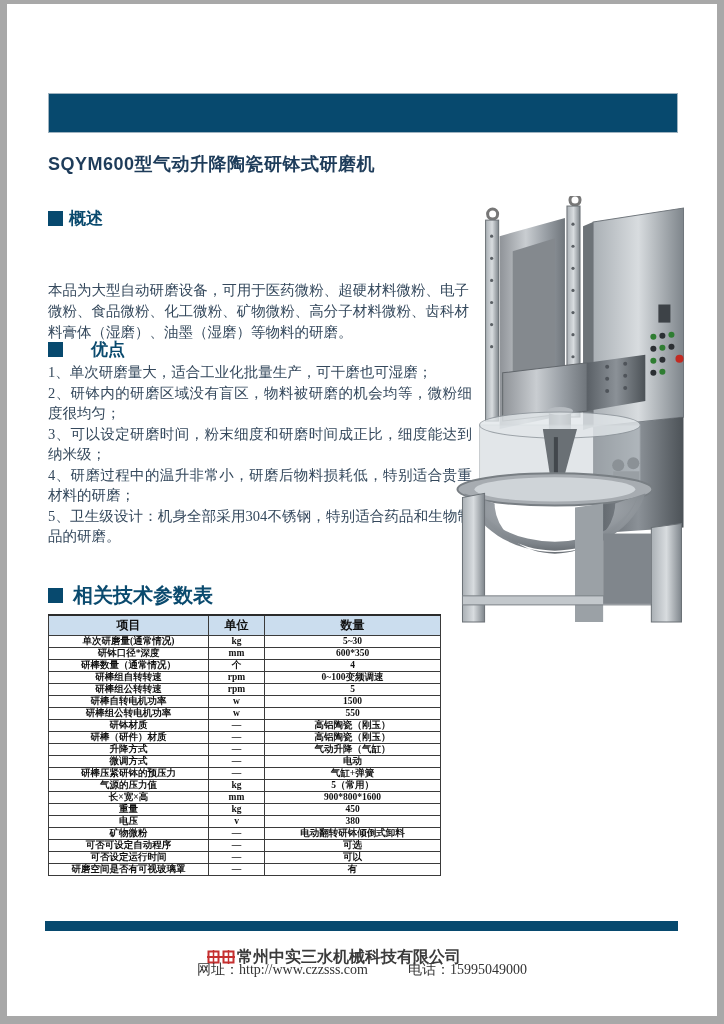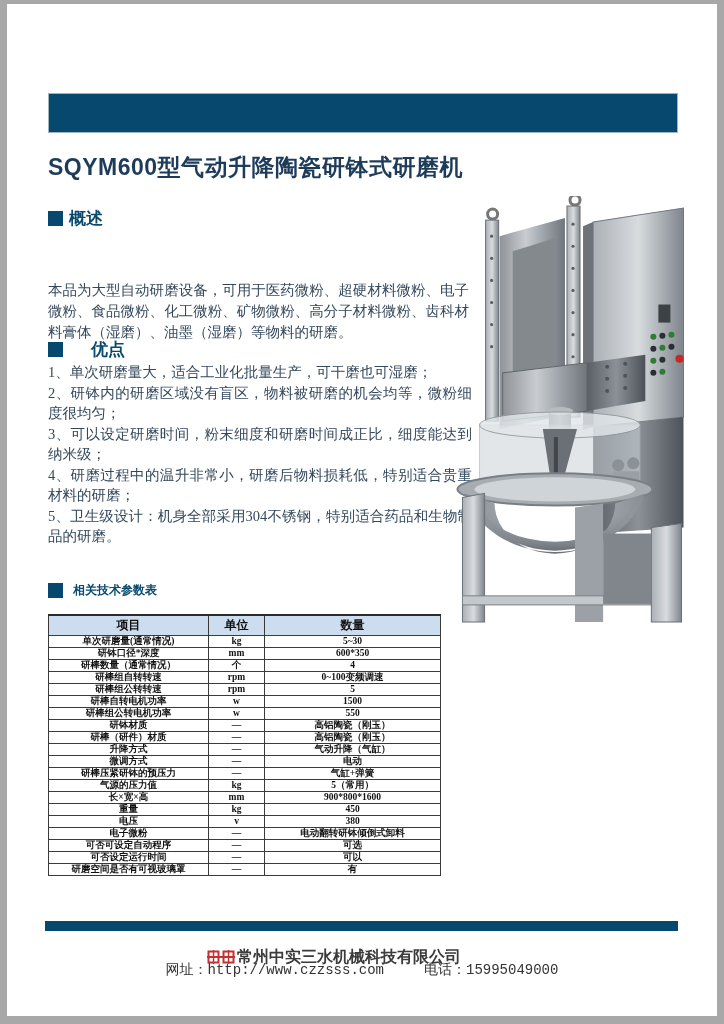--- a/index.html
+++ b/index.html
@@ -14,34 +14,34 @@
     position:absolute; left:7px; top:4px; width:710px; height:1012px;
     background:#ffffff;
   }
   .topbar {
     position:absolute; left:41px; top:89px; width:630px; height:40px;
     background:#07496E; border:1px solid #9fb3c0;
   }
   .doc-title {
     position:absolute; left:41px; top:148px; width:620px;
     font-family:"Liberation Sans","DejaVu Sans",sans-serif;
-    font-weight:bold; font-size:23px; color:#1E3C5A; letter-spacing:0.5px;
+    font-weight:bold; font-size:18px; color:#1E3C5A; letter-spacing:0.5px;
   }
   .sec-head {
     position:absolute; left:41px;
     font-family:"Liberation Sans","DejaVu Sans",sans-serif;
     font-weight:bold; font-size:17px; color:#0A4A6E;
     display:flex; align-items:center; gap:6px;
   }
   .sec-head .sq {
     width:15px; height:15px; background:#07496E; display:inline-block;
   }
   .sec-overview { top:203px;justify-content:space-between; }
   .sec-advantages { top:334px;gap:28px; }
-  .sec-params { top:578px; gap:10px; font-size:12px; }
+  .sec-params { top:578px; gap:10px; font-size:20px; }
   .overview-body {
     position:absolute; left:41px; top:228px; width:421px;
     font-size:14.5px; line-height:21px; color:#34485C;
     text-align:justify; font-weight:500;margin-top:48px;
   }
   .adv-list {
     position:absolute; left:41px; top:358px; width:424px;
     font-size:14.5px; line-height:20.5px; color:#34485C;
     text-align:justify;
   }
@@ -70,21 +70,21 @@
     background:#07496E;
   }
   .footer-company {
     position:absolute; left:0; top:931px; width:654px;
     text-align:center; font-size:16px; font-weight:bold; color:#3b3b3b;
     display:flex; align-items:center; justify-content:center; gap:2px;margin-top:12px;
   }
   .footer-contact {
     position:absolute; left:0; top:957px; width:710px;
     text-align:center; font-size:14px; color:#333;
-    font-family:Liberation Mono, monospace;
+    font-family:Liberation Serif, serif;
   }
   .footer-contact .gap { display:inline-block; width:40px; }
   .footer-contact a { color:#333; text-decoration:none; }
   .logo-svg { display:inline-block; vertical-align:middle; }
 </style>
 </head>
 <body>
 
 <div class="page">
 
@@ -322,21 +322,21 @@
           <td>450</td>
         </tr>
 
         <tr>
           <td>电压</td>
           <td>v</td>
           <td>380</td>
         </tr>
 
         <tr>
-          <td>电子微粉</td>
+          <td>矿物微粉</td>
           <td>—</td>
           <td>电动翻转研钵倾倒式卸料</td>
         </tr>
 
         <tr>
           <td>可否可设定自动程序</td>
           <td>—</td>
           <td>可选</td>
         </tr>
 

